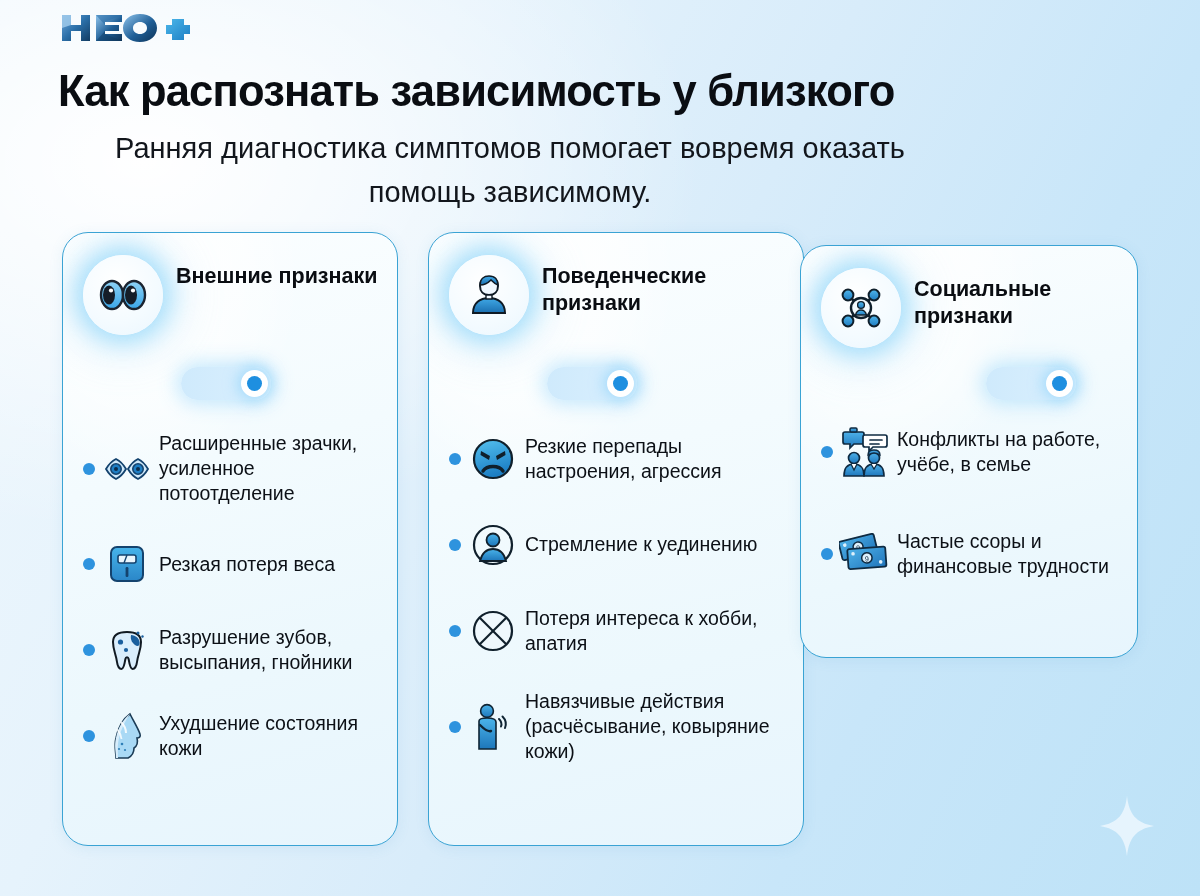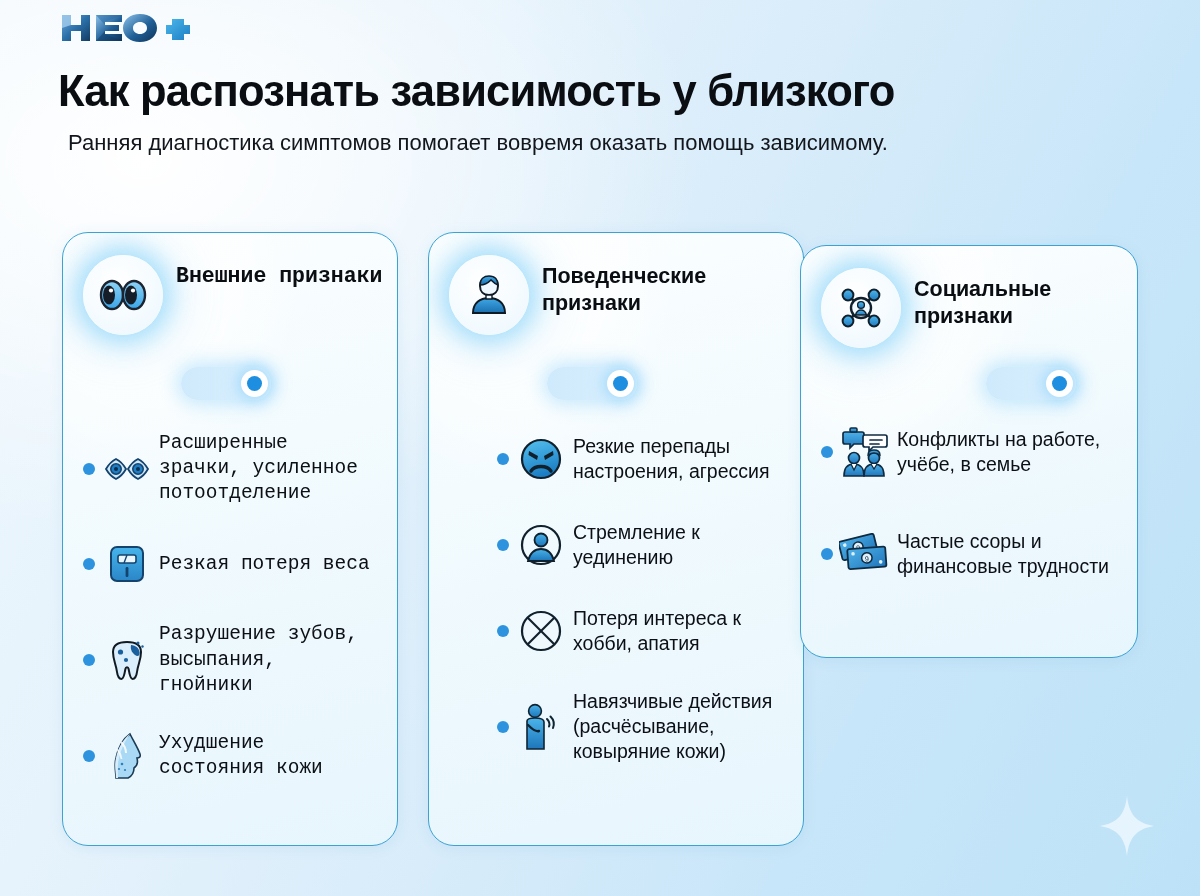--- a/index.html
+++ b/index.html
@@ -15,35 +15,35 @@
   
   .logo { position:absolute; left:60px; top:12px; height:32px; display:flex; align-items:center; }
   .logo svg { display:block; }
 
   .page-title {
     position:absolute; left:58px; top:56px; width:1080px;
     font-size:43.5px; font-weight:bold; color:#0a0d12;
     letter-spacing:-0.8px; line-height:1.06; white-space:nowrap;margin-top:12px;
   }
   .page-sub {
-    position:absolute; left:68px; top:126px; width:900px;
-    font-size:22px; color:#12161c; line-height:1.52; font-weight:400;
+    position:absolute; left:60px; top:126px; width:900px;
+    font-size:29px; color:#12161c; line-height:1.52; font-weight:400;text-align:center;
   }
 
   
   .card {
     position:absolute; border-radius:26px;
     border:1.6px solid #3aa3d4;
     background:
       radial-gradient(ellipse 230px 300px at 22% 6%, #ffffff 0%, rgba(255,255,255,0.55) 45%, rgba(255,255,255,0) 72%),
       linear-gradient(165deg, #fbfeff 0%, #f3fbfe 38%, #ecf8fd 70%, #e7f5fd 100%);
     box-shadow:0 2px 14px rgba(70,150,200,0.10);
     overflow:hidden;
   }
-  .card.c1 { left:62px;  top:232px; width:336px; height:614px;font-family:Liberation Mono, monospace; }
+  .card.c1 { left:62px;  top:232px; width:336px; height:614px; }
   .card.c2 { left:428px; top:232px; width:376px; height:614px; }
   .card.c3 { left:800px; top:245px; width:338px; height:413px; }
 
   .card-head { position:absolute; left:0; top:0; width:100%; height:128px; }
 
   .head-icon {
     position:absolute; left:20px; top:22px; width:80px; height:80px; border-radius:50%;
     background:radial-gradient(circle at 42% 34%, #ffffff 0%, #f4fbff 58%, #eaf6fe 100%);
     box-shadow:0 0 22px 8px rgba(120,205,250,0.55), 0 0 46px 16px rgba(150,215,250,0.30);
     display:flex; align-items:center; justify-content:center;
@@ -77,21 +77,21 @@
   .card.c3 .toggle { left:185px; top:121px; }
 
   
   .list { position:absolute; left:0; width:100%; }
   .card.c1 .list { top:198px; }
   .card.c2 .list { top:198px; }
   .card.c3 .list { top:178px; }
 
   .li { position:relative; display:flex; align-items:center; min-height:56px; }
   .card.c1 .li { margin-bottom:30px; }
-  .card.c2 .li { margin-bottom:30px;margin-left:48px; }
+  .card.c2 .li { margin-bottom:30px; }
   .card.c3 .li { margin-bottom:46px; }
 
   .bullet {
     flex:0 0 auto; width:12px; height:12px; border-radius:50%;
     background:#2e93de; margin-left:20px;
   }
   .li-icon { flex:0 0 auto; width:52px; margin-left:6px; display:flex; align-items:center; justify-content:center; }
   .li-icon svg { display:block; }
   .li-text {
     flex:1 1 auto; font-size:19.5px; color:#0c1016; line-height:1.29;

